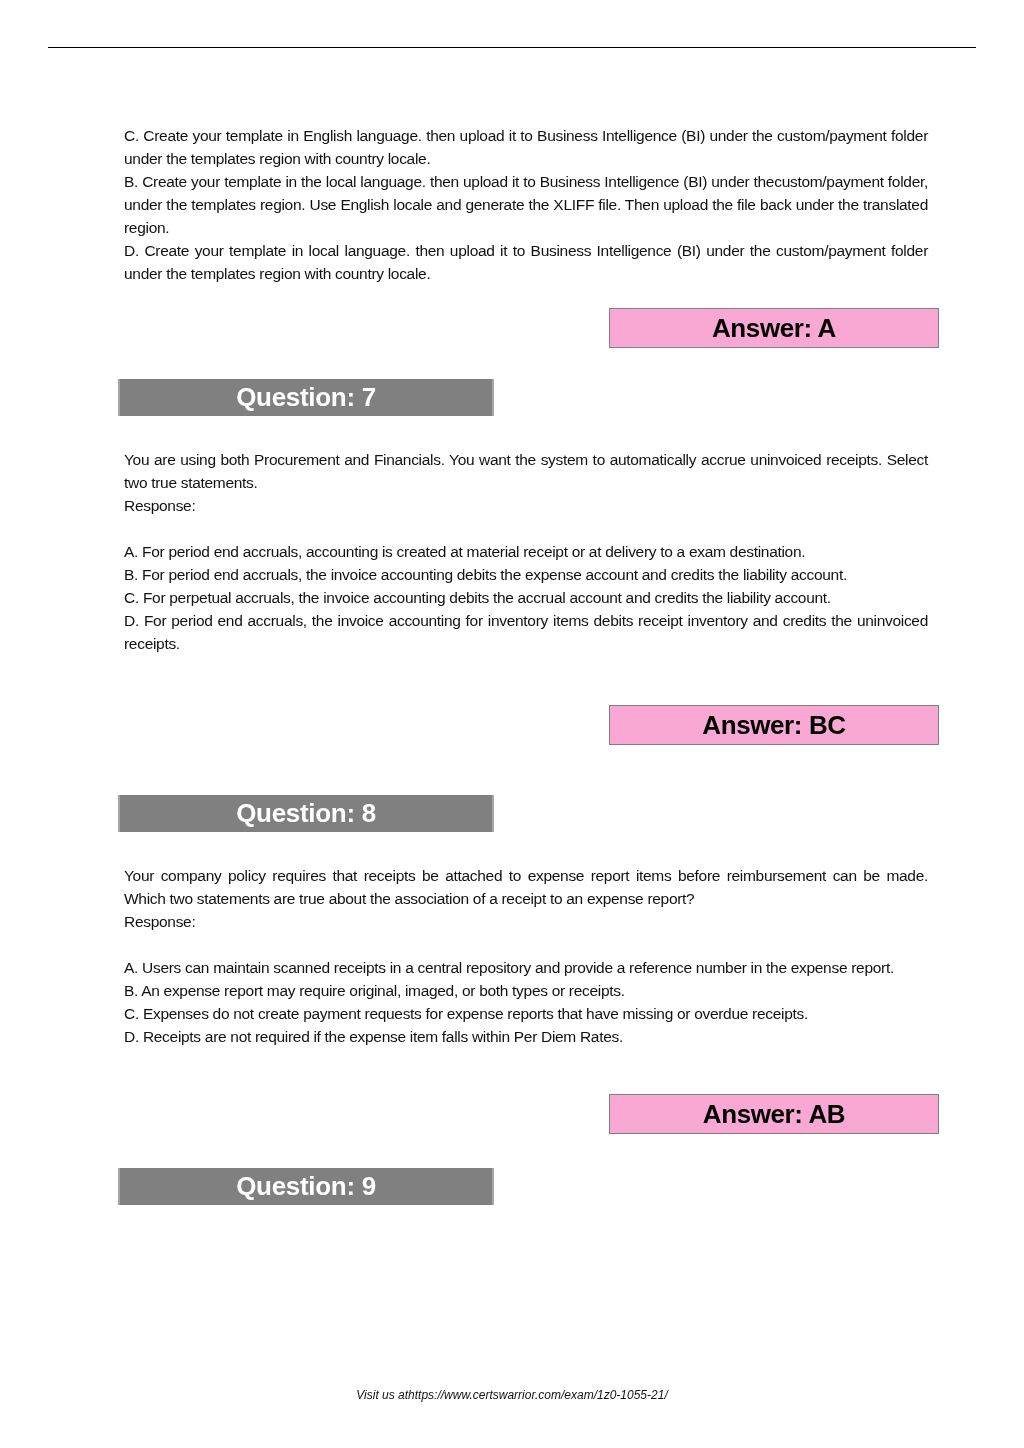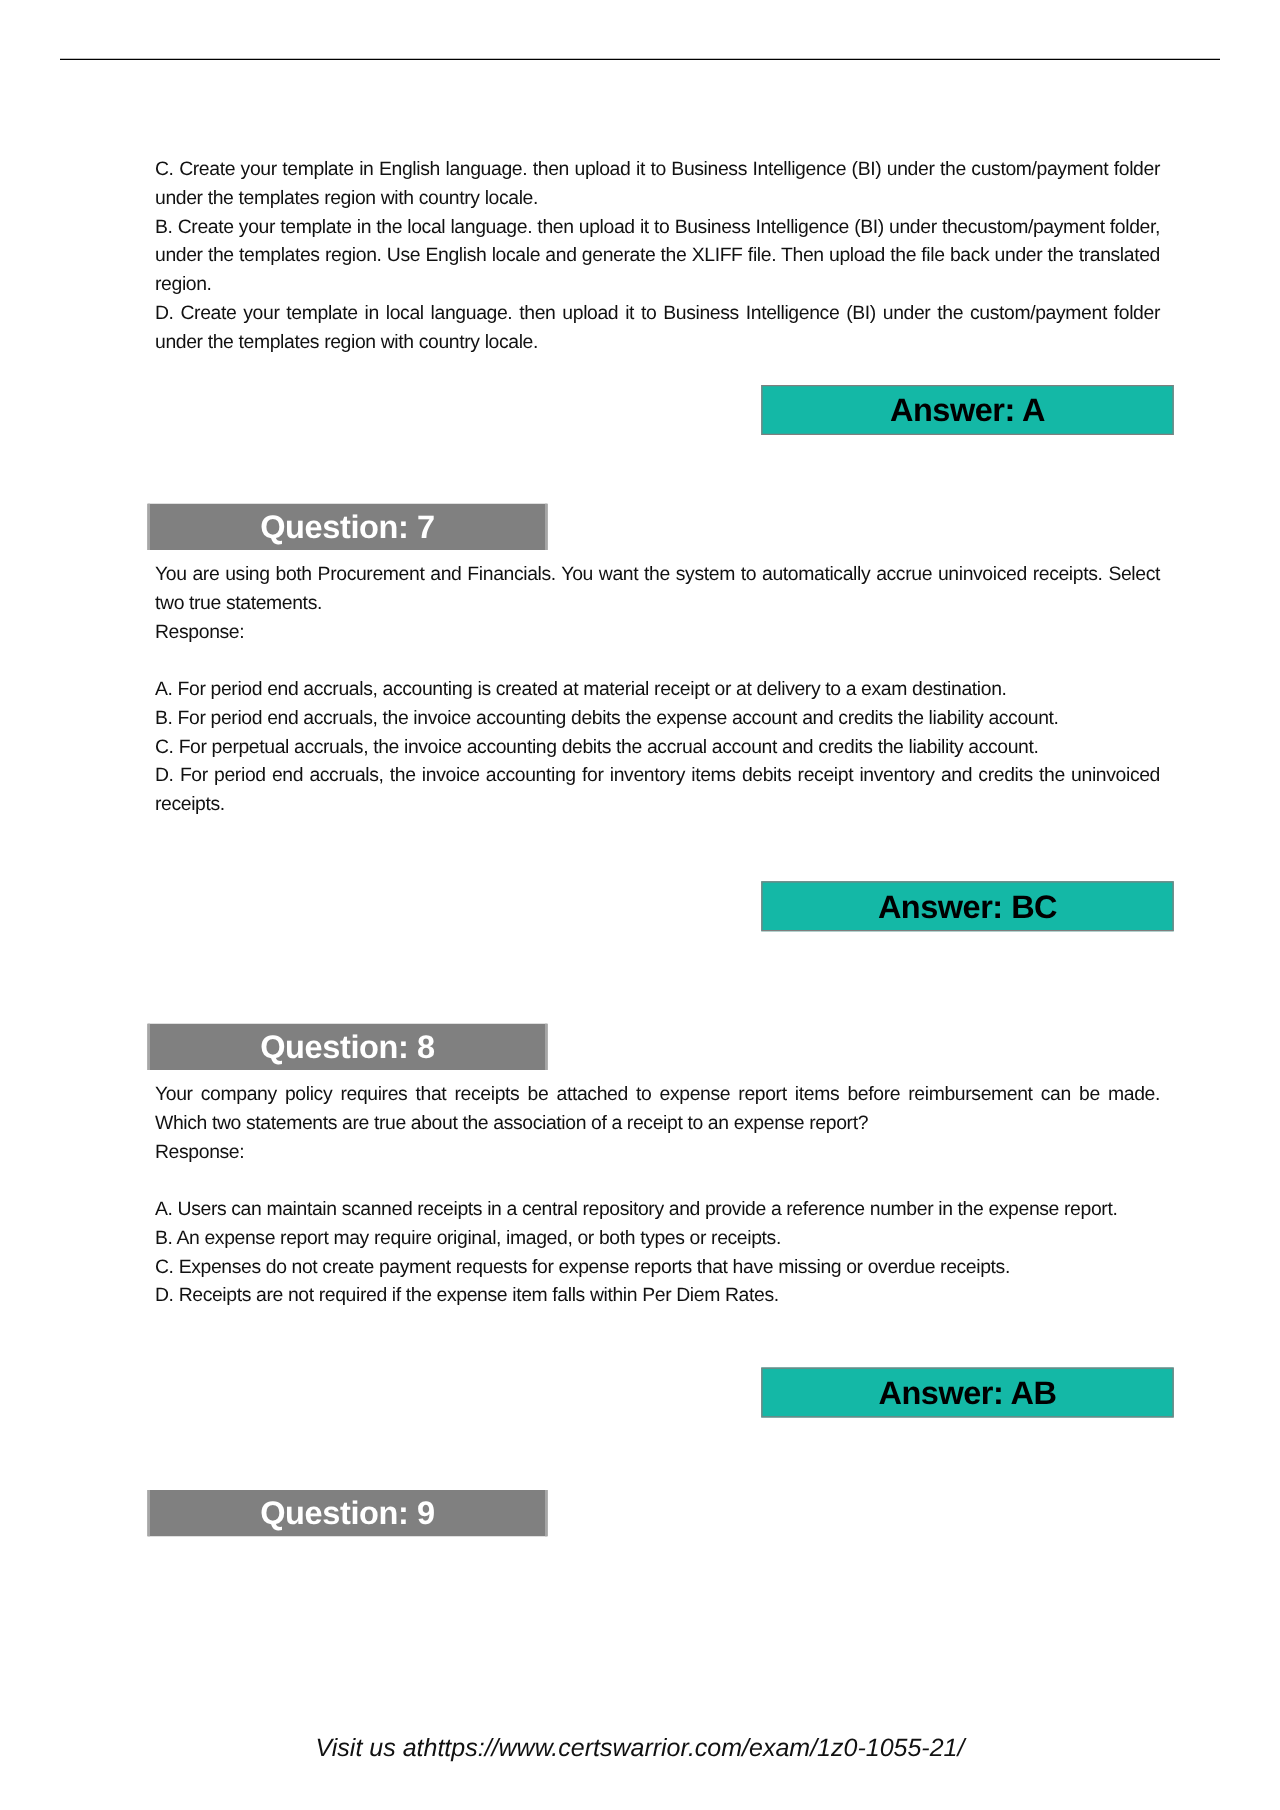--- a/index.html
+++ b/index.html
@@ -7,30 +7,30 @@
            font-family: "Liberation Sans", sans-serif; color: #111; }
     .rule { position: absolute; left: 48px; top: 47px; width: 928px; height: 0;
             border-top: 1.5px solid #000; }
     .para { position: absolute; left: 124px; width: 804px; font-size: 15.5px;
             line-height: 23px; text-align: justify; color: #111;
             font-family: "Liberation Sans Narrow", "Liberation Sans", sans-serif;
             letter-spacing: -0.3px; }
     .para p { margin: 0; }
     .blank { height: 23px; }
     .answer { position: absolute; left: 609px; width: 328px; height: 38px;
-              border: 1px solid #7f7f7f; background: #14b8a6; display: flex;
+              border: 1px solid #7f7f7f; background: #f9a8d4; display: flex;
               align-items: center; justify-content: center; font-weight: bold;
               font-size: 26px; color: #000; letter-spacing: -0.4px; }
-    .qbar { position: absolute; left: 118px; width: 320px; height: 37px;
+    .qbar { position: absolute; left: 118px; width: 376px; height: 37px;
             background: #808080; border-left: 2px solid #a6a6a6; border-right: 2px solid #a6a6a6;
             display: flex; align-items: center; justify-content: center;
             color: #fff; font-weight: bold; font-size: 26px; box-sizing: border-box;
-            letter-spacing: -0.3px; margin-top: 24px; }
+            letter-spacing: -0.3px; }
     .footer { position: absolute; left: 0; width: 1024px; top: 1388px; text-align: center;
-              font-style: italic; font-size: 20px; color: #111; }
+              font-style: italic; font-size: 12px; color: #111; }
   </style>
 </head>
 <body>
 
 <div class="rule"></div>
 
 <div class="para" style="top:124px;">
   <p>C. Create your template in English language. then upload it to Business Intelligence (BI) under the custom/payment folder under the templates region with country locale.</p>
   <p>B. Create your template in the local language. then upload it to Business Intelligence (BI) under thecustom/payment folder, under the templates region. Use English locale and generate the XLIFF file. Then upload the file back under the translated region.</p>
   <p>D. Create your template in local language. then upload it to Business Intelligence (BI) under the custom/payment folder under the templates region with country locale.</p>

